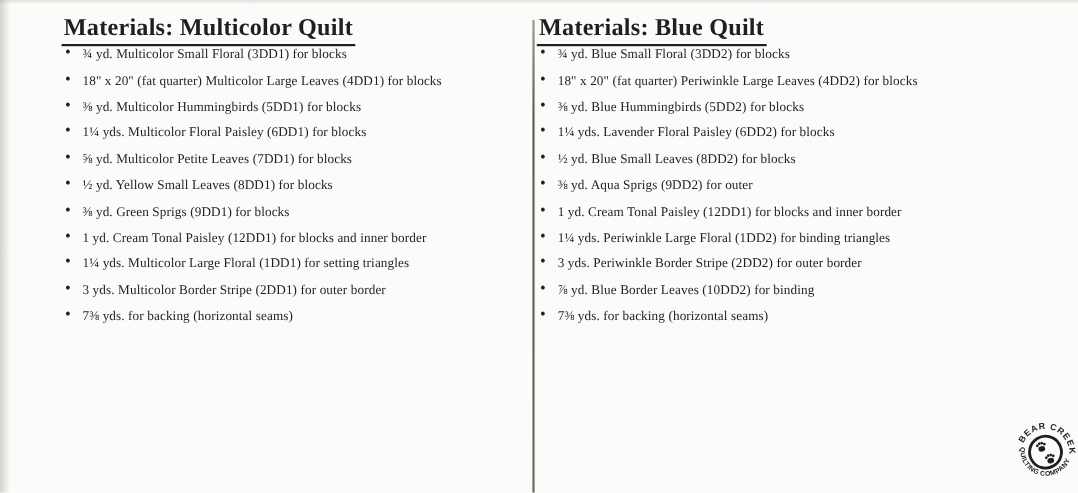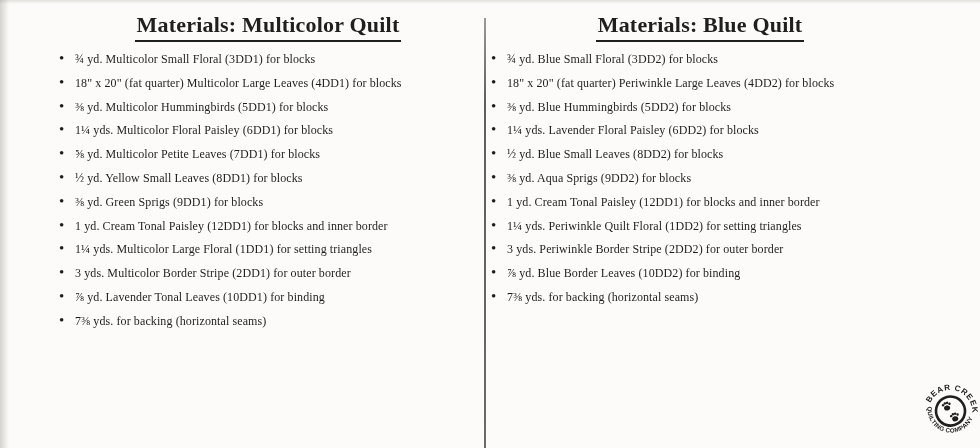--- a/index.html
+++ b/index.html
@@ -18,26 +18,24 @@
   }
   .edge-shade-top {
     position:absolute; left:0; top:0; right:0; height:4px;
     background:linear-gradient(180deg, rgba(110,105,98,0.18), rgba(110,105,98,0));
     pointer-events:none;
   }
   .col { position:absolute; top:12px; width:424px; }
   .col-left  { left:56px; }
   .col-right { left:488px; }
   .col-title {
-    text-align:center;
     font-size:22px;
     font-weight:bold;
     line-height:26px;
     letter-spacing:0.2px;
-    margin-bottom:10px;
   }
   .col-title span {
     border-bottom:2px solid #1f1f1d;
     padding:0 2px 3px 2px;
   }
   ul.materials {
     list-style:none;
     font-size:12px;
     line-height:23.8px;
     letter-spacing:0.1px;
@@ -77,38 +75,37 @@
       <li>¾ yd. Multicolor Small Floral (3DD1) for blocks</li>
       <li>18" x 20" (fat quarter) Multicolor Large Leaves (4DD1) for blocks</li>
       <li>⅜ yd. Multicolor Hummingbirds (5DD1) for blocks</li>
       <li>1¼ yds. Multicolor Floral Paisley (6DD1) for blocks</li>
       <li>⅝ yd. Multicolor Petite Leaves (7DD1) for blocks</li>
       <li>½ yd. Yellow Small Leaves (8DD1) for blocks</li>
       <li>⅜ yd. Green Sprigs (9DD1) for blocks</li>
       <li>1 yd. Cream Tonal Paisley (12DD1) for blocks and inner border</li>
       <li>1¼ yds. Multicolor Large Floral (1DD1) for setting triangles</li>
       <li>3 yds. Multicolor Border Stripe (2DD1) for outer border</li>
-      <li>⅞ yd. Lavender Tonal Leaves (10DD1) for binding</li>
       <li>7⅜ yds. for backing (horizontal seams)</li>
     </ul>
 </section>
 
 <div class="divider"></div>
 
 <section class="col col-right">
   <h2 class="col-title"><span>Materials: Blue Quilt</span></h2>
   <ul class="materials">
       <li>¾ yd. Blue Small Floral (3DD2) for blocks</li>
       <li>18" x 20" (fat quarter) Periwinkle Large Leaves (4DD2) for blocks</li>
       <li>⅜ yd. Blue Hummingbirds (5DD2) for blocks</li>
       <li>1¼ yds. Lavender Floral Paisley (6DD2) for blocks</li>
       <li>½ yd. Blue Small Leaves (8DD2) for blocks</li>
-      <li>⅜ yd. Aqua Sprigs (9DD2) for blocks</li>
+      <li>⅜ yd. Aqua Sprigs (9DD2) for outer</li>
       <li>1 yd. Cream Tonal Paisley (12DD1) for blocks and inner border</li>
-      <li>1¼ yds. Periwinkle Quilt Floral (1DD2) for setting triangles</li>
+      <li>1¼ yds. Periwinkle Large Floral (1DD2) for binding triangles</li>
       <li>3 yds. Periwinkle Border Stripe (2DD2) for outer border</li>
       <li>⅞ yd. Blue Border Leaves (10DD2) for binding</li>
       <li>7⅜ yds. for backing (horizontal seams)</li>
     </ul>
 </section>
 
 <svg class="stamp" viewBox="0 0 70 70">
   <defs>
     <path id="arcTop" d="M 13,34 A 22,22 0 0 1 57,34" fill="none"></path>
     <path id="arcBot" d="M 11.5,31 A 23.5,23.5 0 0 0 58.5,31" fill="none"></path>

